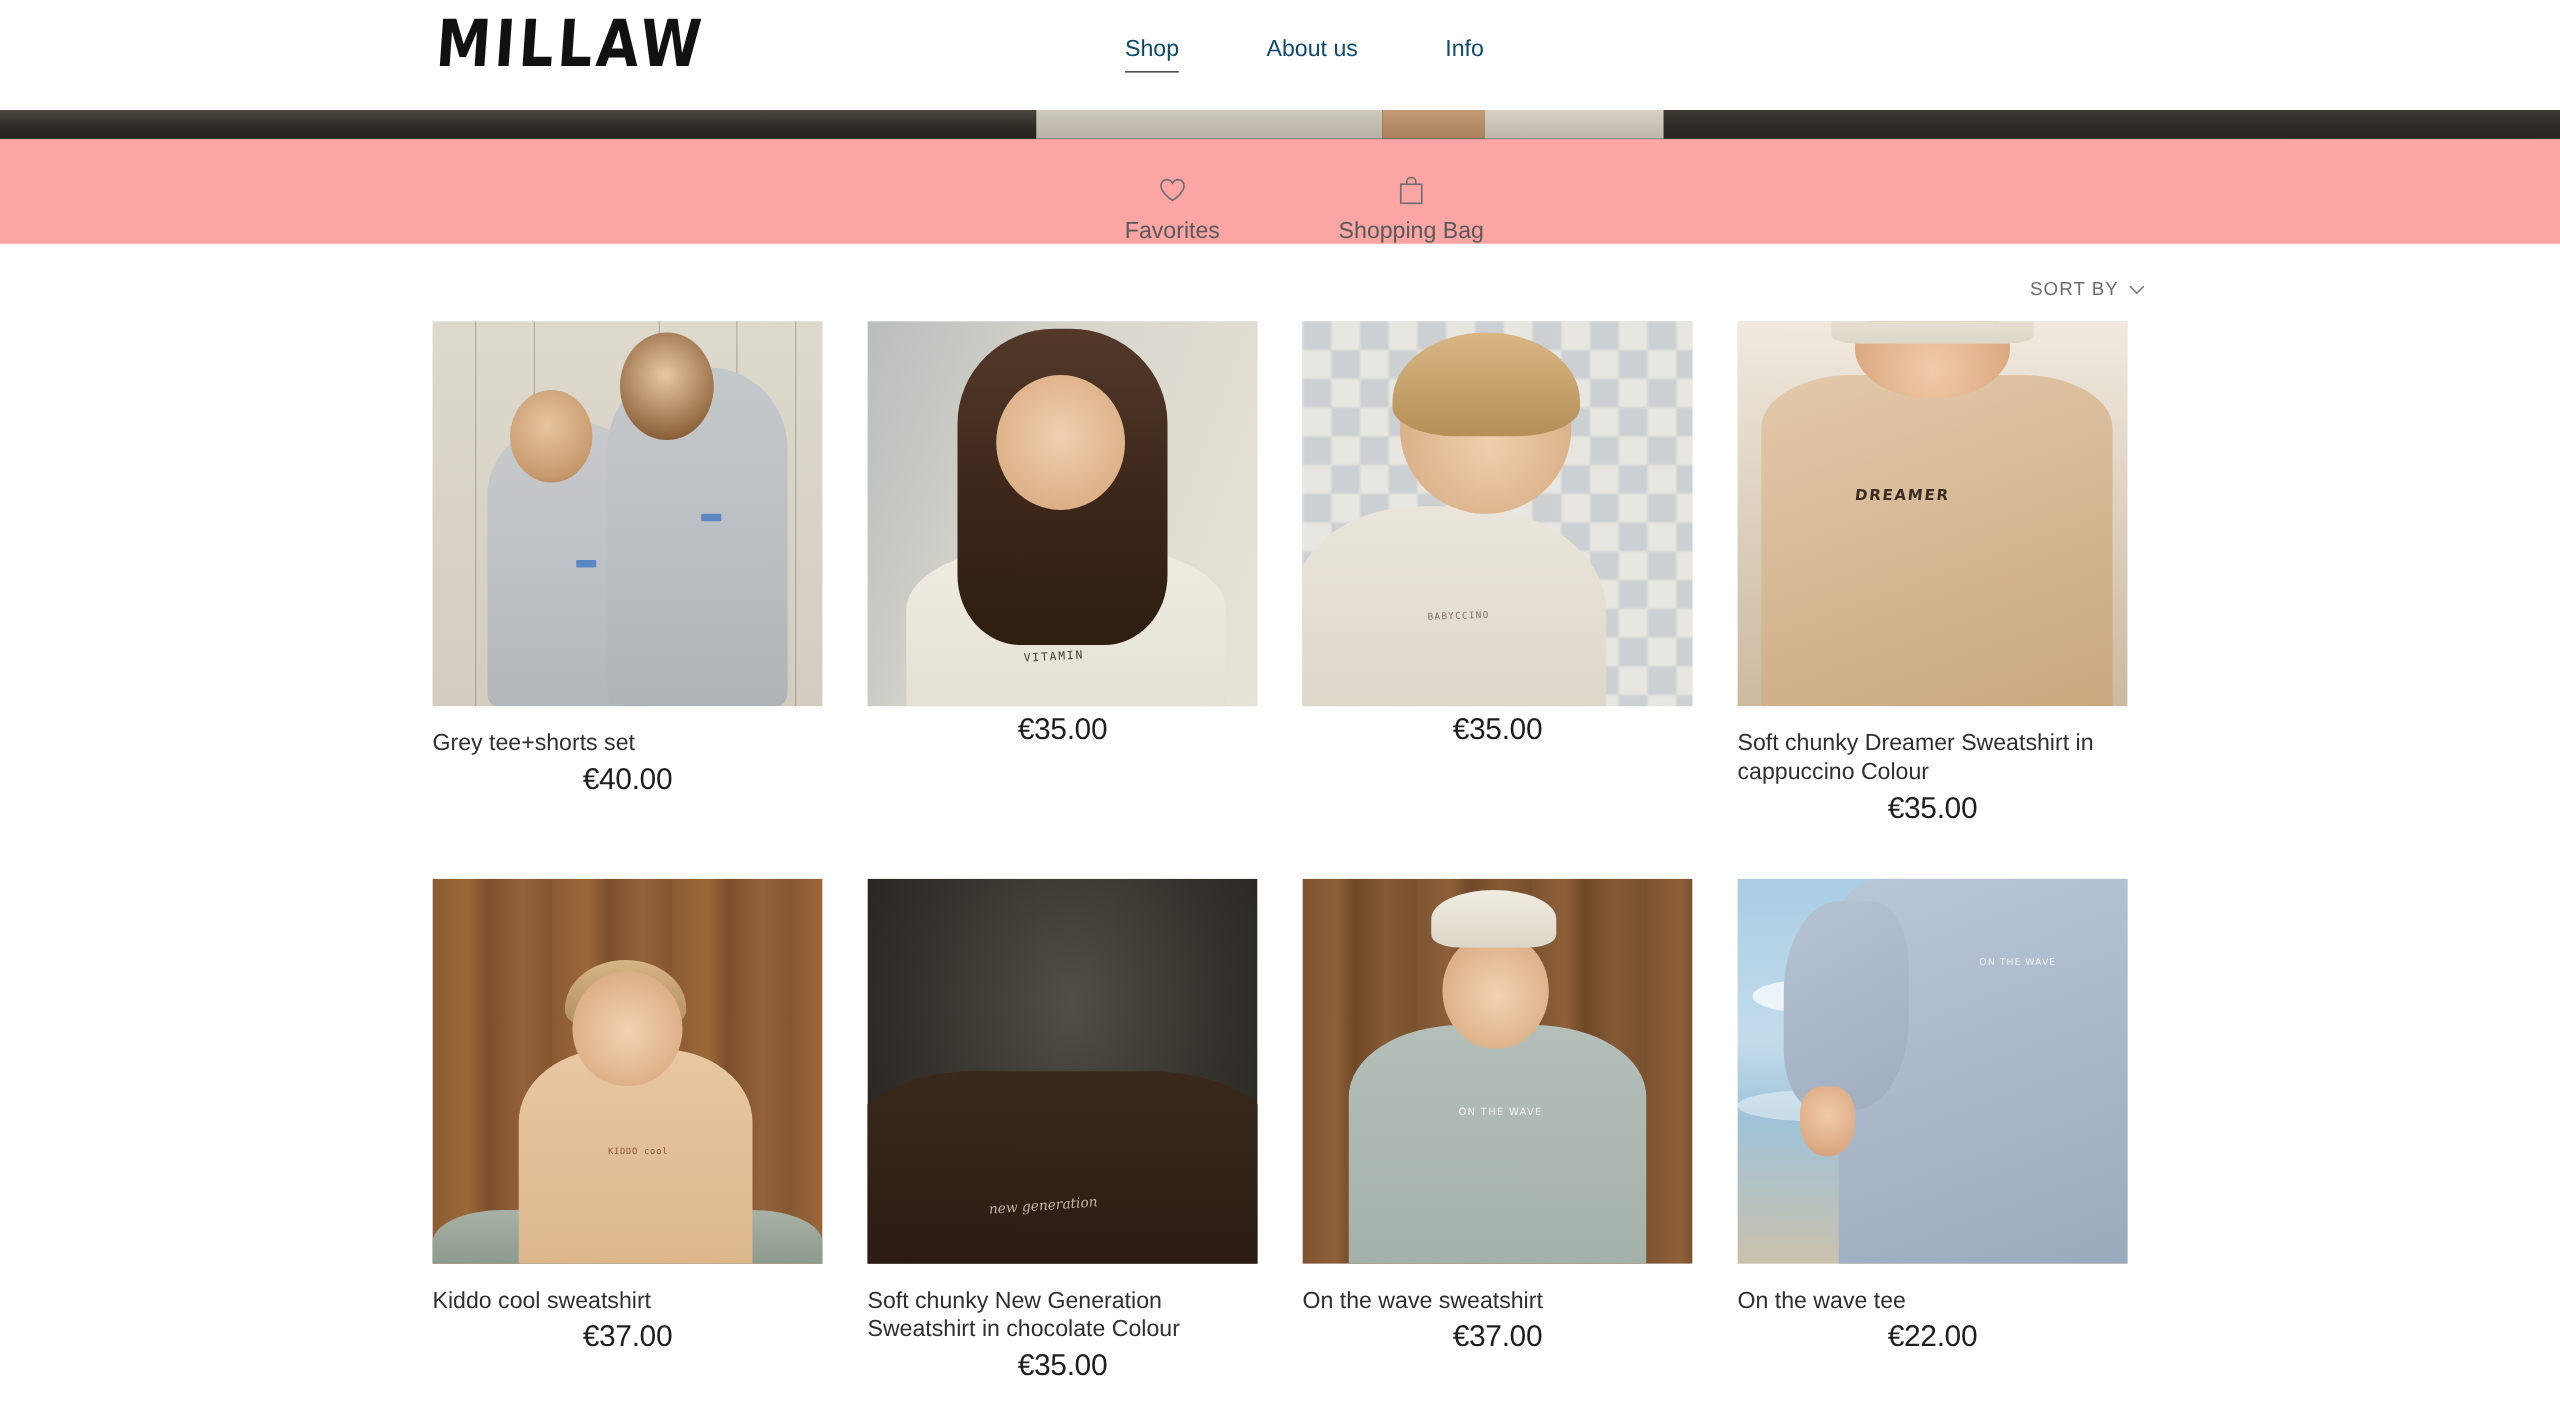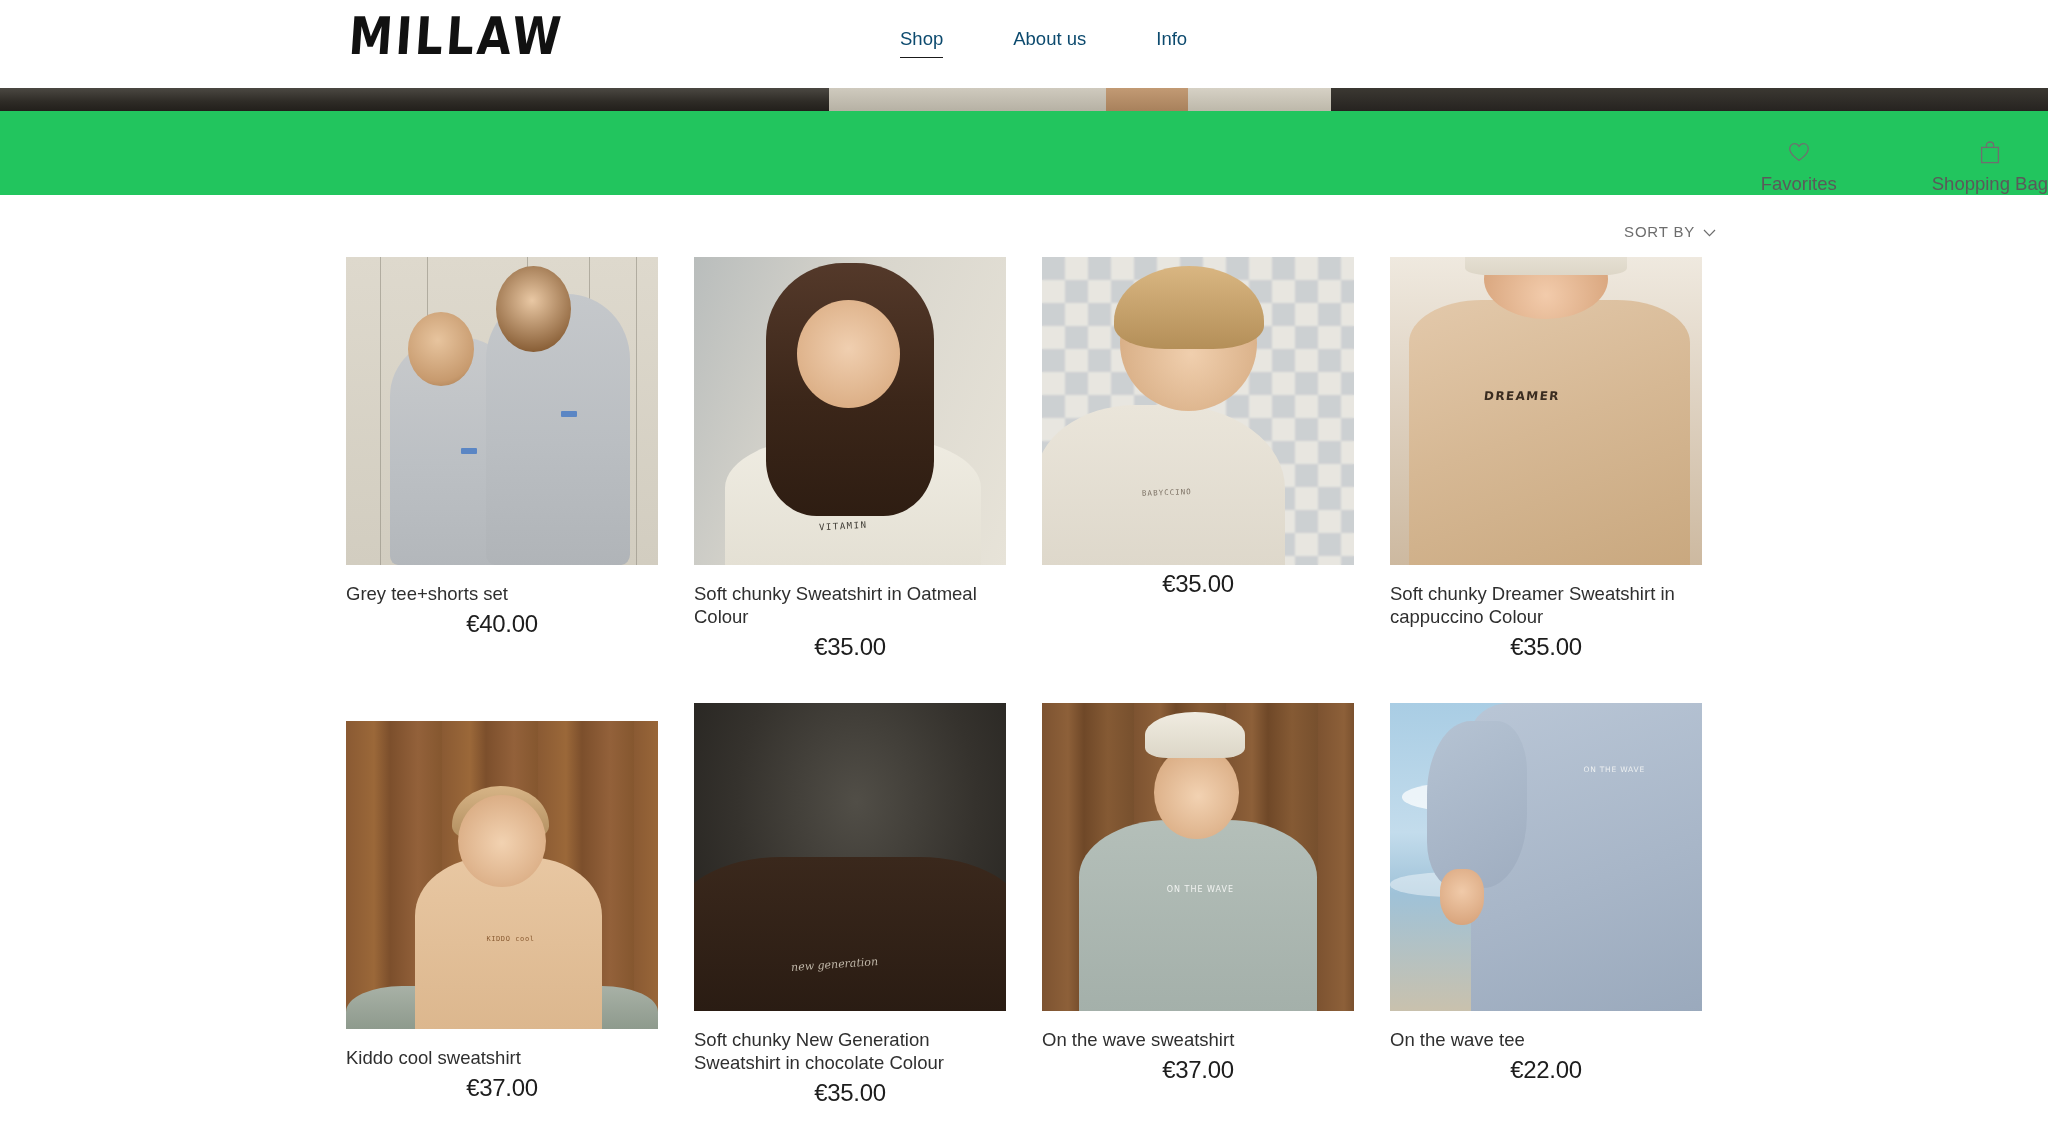--- a/index.html
+++ b/index.html
@@ -74,24 +74,24 @@
     background: linear-gradient(180deg, #d6d1c5 0%, #bdb8aa 100%);
   }
   .hero-strip .hero-right {
     position: absolute; left: 65%; top: 0; width: 35%; height: 100%;
     background: linear-gradient(180deg, #3b3832 0%, #262320 100%);
   }
 
   
   .utility-bar {
     display: flex;
-    justify-content: flex-end;
+    justify-content: center;
     gap: 88px;
     padding-top: 28px;
-    background: #22c55e;
+    background: #fca5a5;
     padding-left: 32px;
   }
   .util-item {
     display: flex;
     flex-direction: column;
     align-items: center;
     cursor: pointer;
     min-width: 90px;
   }
   .util-icon { height: 26px; display: flex; align-items: center; justify-content: center; }
@@ -411,21 +411,20 @@
 
   <article class="product-card">
     <div class="product-img">
       <div class="ph ph-oat">
         <div class="body"></div>
         <div class="hair"></div>
         <div class="face"></div>
         <div class="print">VITAMIN</div>
       </div>
     </div>
-    <div class="product-title">Soft chunky Sweatshirt in Oatmeal Colour</div>
     <div class="product-price">€35.00</div>
   </article>
 
   <article class="product-card">
     <div class="product-img">
       <div class="ph ph-baby">
         <div class="blurlayer"></div>
         <div class="body"></div>
         <div class="head"></div>
         <div class="hair"></div>
@@ -441,21 +440,21 @@
         <div class="body"></div>
         <div class="head"></div>
         <div class="cap"></div>
         <div class="print">DREAMER</div>
       </div>
     </div>
     <div class="product-title">Soft chunky Dreamer Sweatshirt in cappuccino Colour</div>
     <div class="product-price">€35.00</div>
   </article>
 
-  <article class="product-card" style="margin-top:60px">
+  <article class="product-card" style="margin-top:42px">
     <div class="product-img">
       <div class="ph ph-kiddo">
         <div class="bench"></div>
         <div class="body"></div>
         <div class="hair"></div>
         <div class="head"></div>
         <div class="print">KIDDO cool</div>
       </div>
     </div>
     <div class="product-title">Kiddo cool sweatshirt</div>

